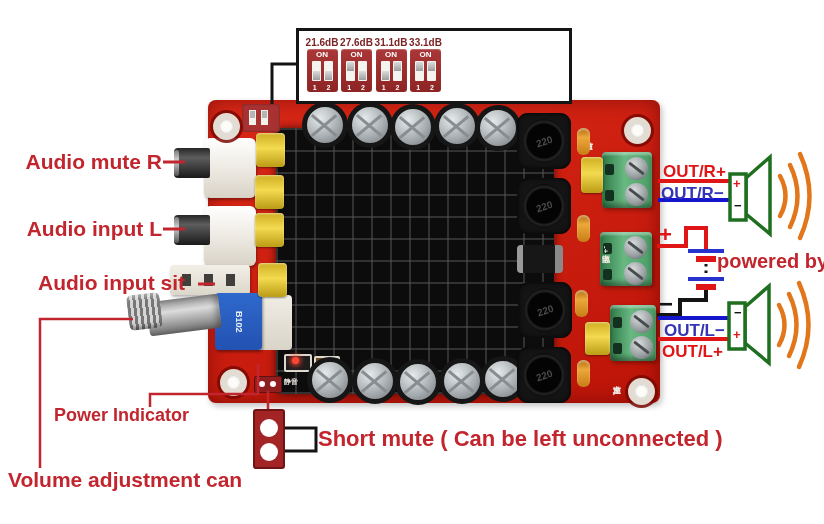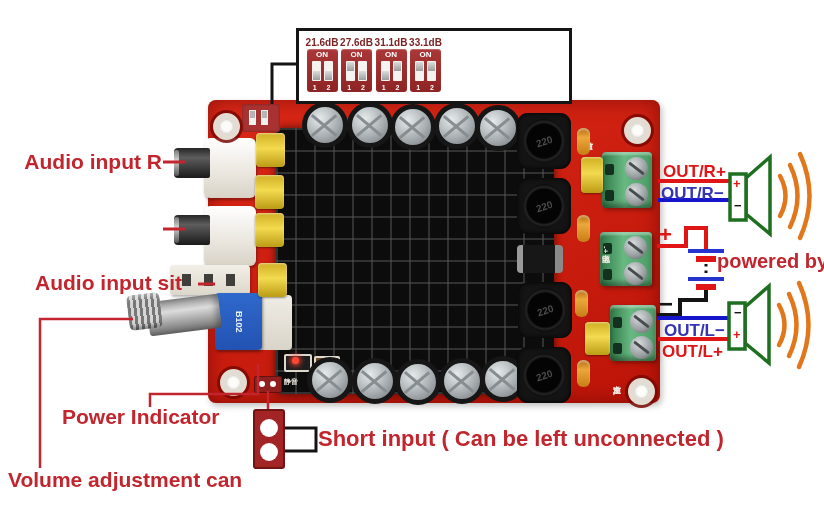--- a/index.html
+++ b/index.html
@@ -263,28 +263,29 @@
             </div>
             <div class="slot s2">
               <div class="capk up"></div>
             </div>
             <div class="pins">1 2</div>
           </div>
         </div>
       </div>
   </div>
 
-  <div class="lbl" style="left:20px;top:150px;width:142px;text-align:right;font-size:21px;">Audio input R</div>
-  <div class="lbl" style="left:20px;top:271px;width:177px;text-align:center;font-size:21px;">Audio input sit</div>
-  <div class="lbl" style="left:62px;top:405px;font-size:21px;">Power Indicator</div>
+  <div class="lbl" style="left:20px;top:150px;width:142px;text-align:right;font-size:21px;">Audio mute R</div>
+  <div class="lbl" style="left:20px;top:217px;width:142px;text-align:right;font-size:21px;">Audio input L</div>
+  <div class="lbl" style="left:8px;top:271px;width:177px;text-align:right;font-size:21px;">Audio input sit</div>
+  <div class="lbl" style="left:54px;top:405px;font-size:18px;">Power Indicator</div>
   <div class="lbl" style="left:8px;top:469px;font-size:21px;line-height:1.07;">
     <div>Volume adjustment can</div>
   </div>
 
-  <div class="lbl" style="left:318px;top:426px;font-size:22px;">Short input ( Can be left unconnected )</div>
+  <div class="lbl" style="left:318px;top:426px;font-size:22px;">Short mute ( Can be left unconnected )</div>
 
   <div class="lbl" style="left:663px;top:162px;font-size:17px;font-weight:700;color:#e01515;">OUT/R+</div>
   <div class="lbl" style="left:661px;top:184px;font-size:17px;font-weight:700;color:#3434b4;">OUT/R−</div>
   <div class="lbl" style="left:664px;top:321px;font-size:17px;font-weight:700;color:#3434b4;">OUT/L−</div>
   <div class="lbl" style="left:662px;top:342px;font-size:17px;font-weight:700;color:#e01515;">OUT/L+</div>
   <div class="lbl" style="left:659px;top:222px;font-size:22px;font-weight:700;color:#e01515;">+</div>
   <div class="lbl" style="left:659px;top:290px;font-size:24px;font-weight:700;color:#141414;">−</div>
   <div class="lbl" style="left:717px;top:250px;font-size:20px;font-weight:700;">powered by</div>
   <div class="lbl" style="left:733px;top:176px;font-size:13px;font-weight:700;color:#e01515;">+</div>
   <div class="lbl" style="left:734px;top:198px;font-size:13px;font-weight:700;color:#141414;">−</div>

